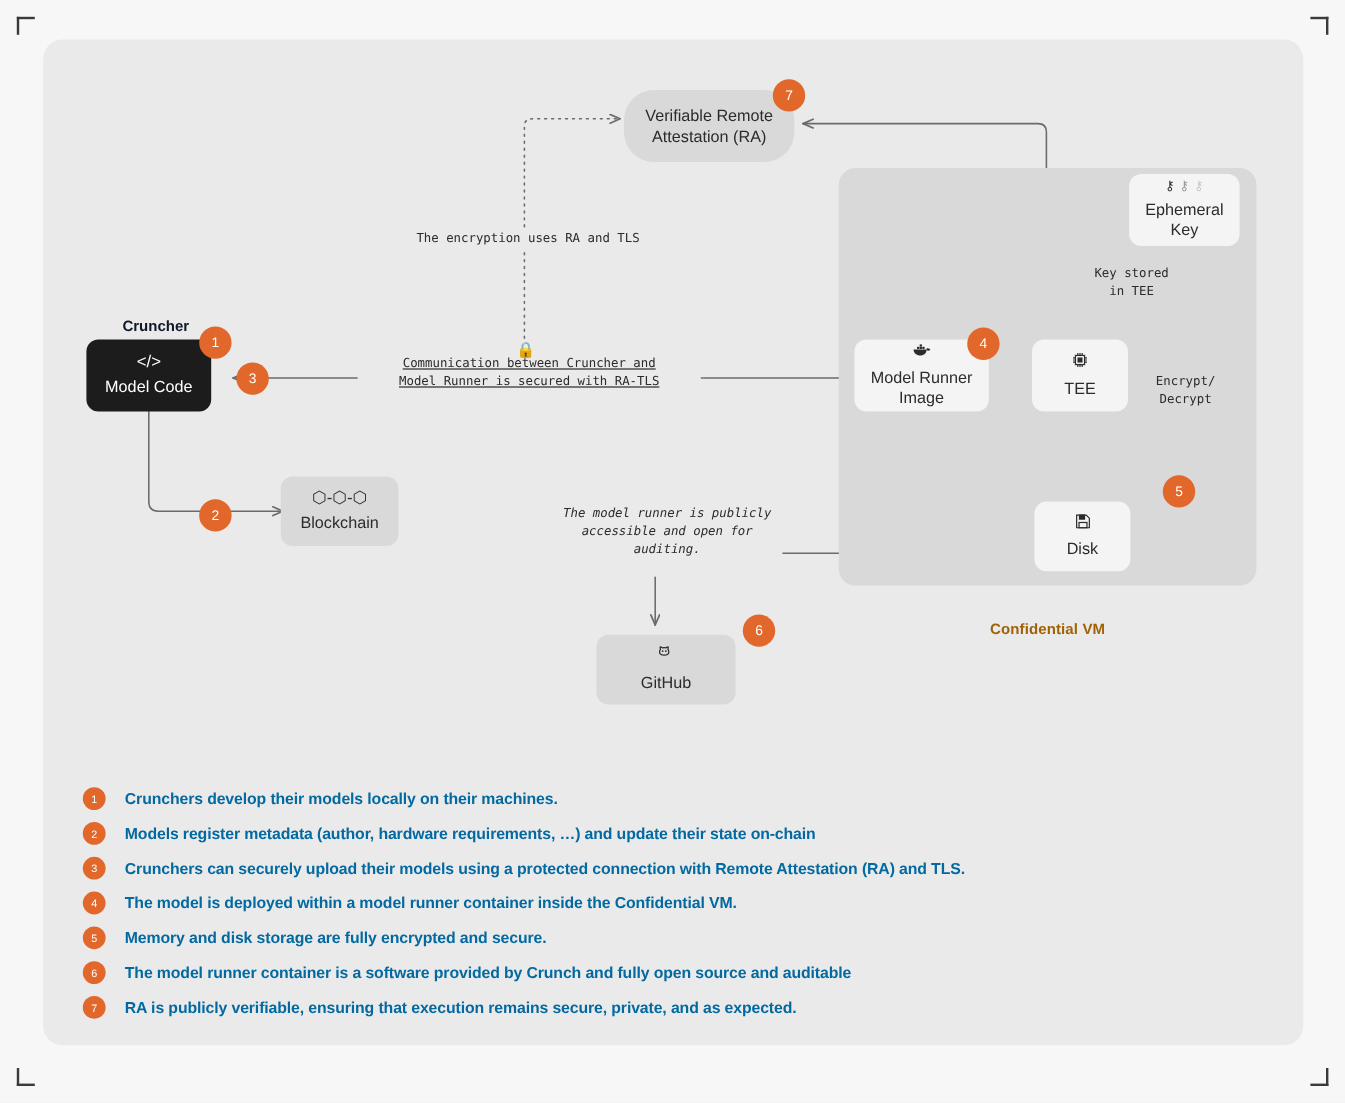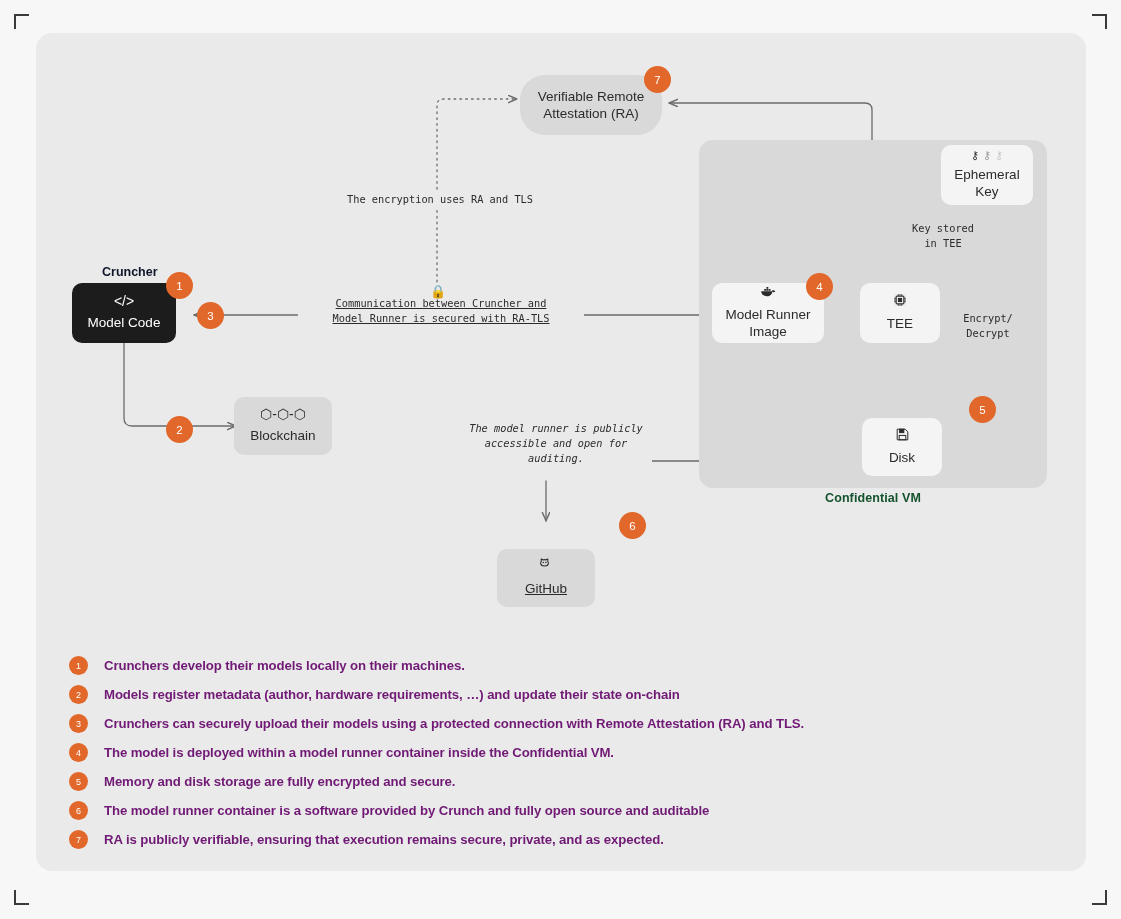--- a/index.html
+++ b/index.html
@@ -84,26 +84,26 @@
     left: 663px;
     top: 107px;
     width: 348px;
     height: 348px;
     background: #d9d9d9;
     border-radius: 14px;
   }
   #vm-label {
     position: absolute;
     left: 663px;
-    top: 458px;
+    top: 484px;
     width: 348px;
     text-align: center;
     font-size: 12.5px;
     font-weight: bold;
-    color: #14532d;
+    color: #a16207;
     letter-spacing: .1px;
   }
 
   .grouptitle {
     position: absolute;
     font-size: 12.5px;
     font-weight: bold;
     color: #0f172a;
   }
 
@@ -174,21 +174,21 @@
     font-size: 9px;
     display: flex;
     align-items: center;
     justify-content: center;
     flex: 0 0 auto;
   }
   .legend-text {
     margin-left: 16px;
     font-size: 13.2px;
     font-weight: bold;
-    color: #701a75;
+    color: #0369a1;
     letter-spacing: -.1px;
   }
 </style>
 </head>
 <body>
 
 <div id="page">
 
   <div class="crop tl"></div>
   <div class="crop tr"></div>
@@ -294,21 +294,21 @@
           <g stroke="#2b2b2b" stroke-width="1" fill="none">
             <path d="M1.2 1.2h8.0l2.6 2.6v8.0H1.2z"></path>
             <rect x="3.6" y="1.2" width="4.2" height="3.4" fill="#2b2b2b"></rect>
             <rect x="3.2" y="7.4" width="6.6" height="4.4"></rect>
           </g>
         </svg>
       </span>
       <span class="lbl">Disk</span>
     </div>
 
-    <div class="node medium" style="left:461px; top:516px; width:98px; height:58px;text-decoration:underline;">
+    <div class="node medium" style="left:461px; top:496px; width:116px; height:58px;">
       <span class="ico">
         <svg width="14" height="14" viewBox="0 0 14 14" aria-hidden="true">
           <g stroke="#2b2b2b" stroke-width="1.05" fill="none" stroke-linejoin="round">
             <path d="M2.4 3.2 C2.0 2.2 2.1 1.4 2.3 1.1 C3.0 1.1 3.7 1.6 4.0 1.9
                      C4.8 1.6 6.2 1.6 7.0 1.9 C7.3 1.6 8.0 1.1 8.7 1.1
                      C8.9 1.4 9.0 2.2 8.6 3.2
                      C9.3 4.0 9.5 4.9 9.3 5.8 C9.0 7.3 7.6 7.9 5.5 7.9
                      C3.4 7.9 2.0 7.3 1.7 5.8 C1.5 4.9 1.7 4.0 2.4 3.2 Z"></path>
             <circle cx="4.2" cy="4.6" r=".75" fill="#2b2b2b" stroke="none"></circle>
             <circle cx="6.9" cy="4.6" r=".75" fill="#2b2b2b" stroke="none"></circle>

